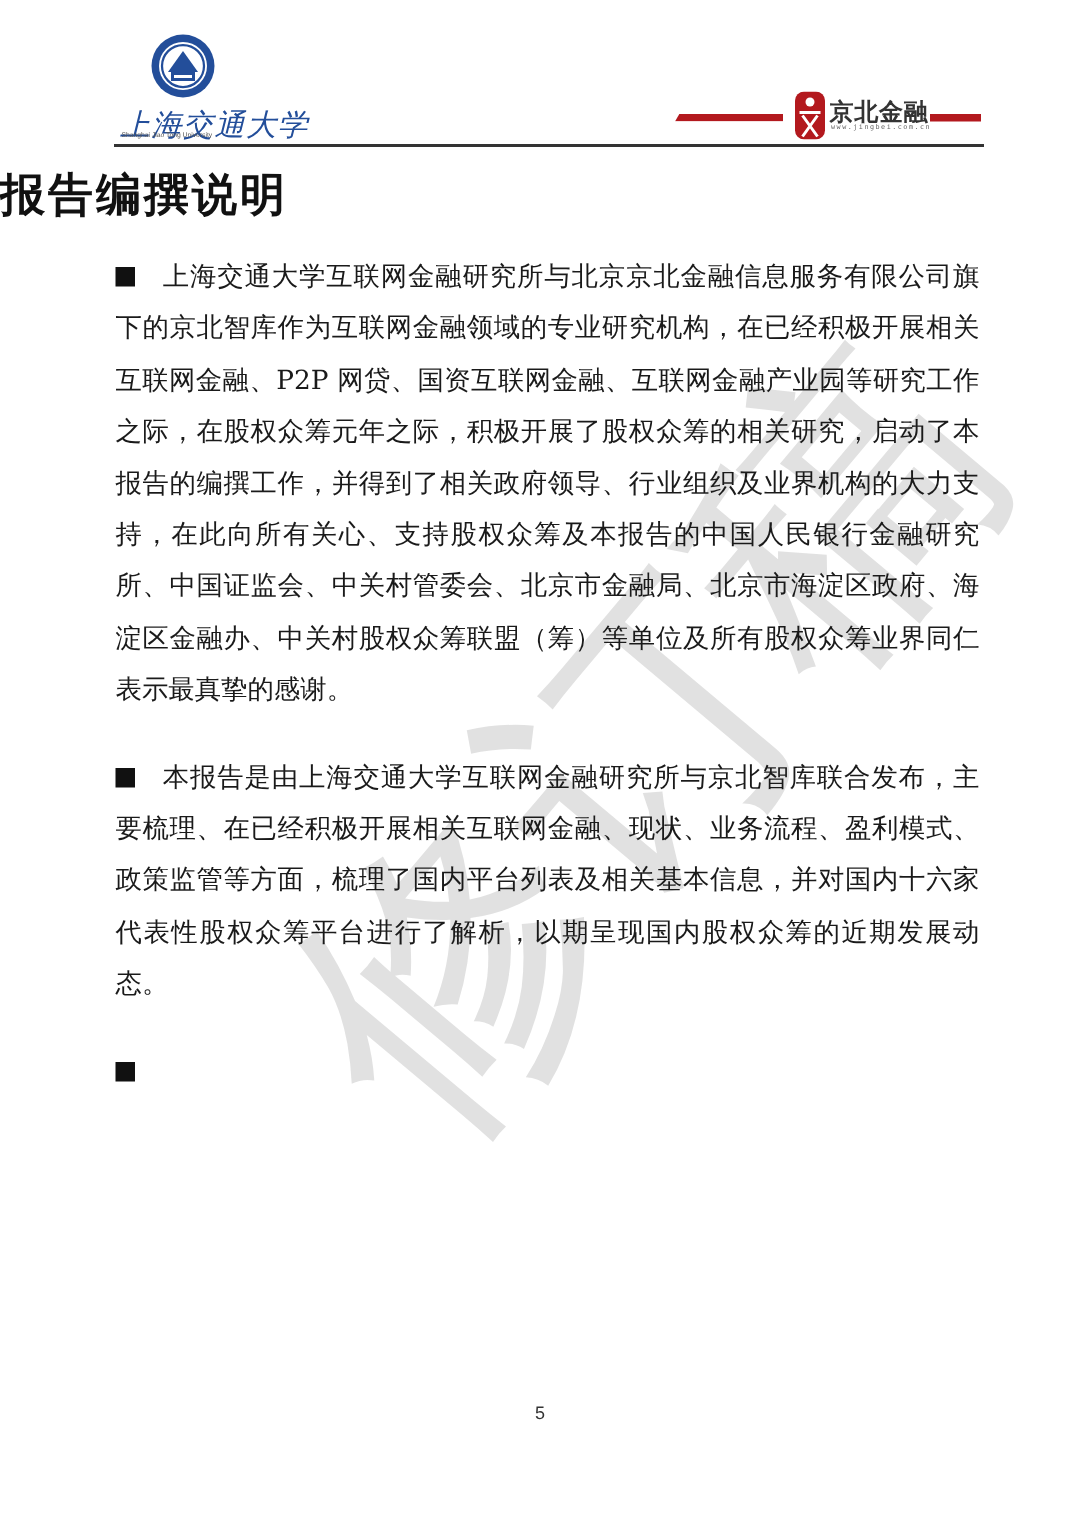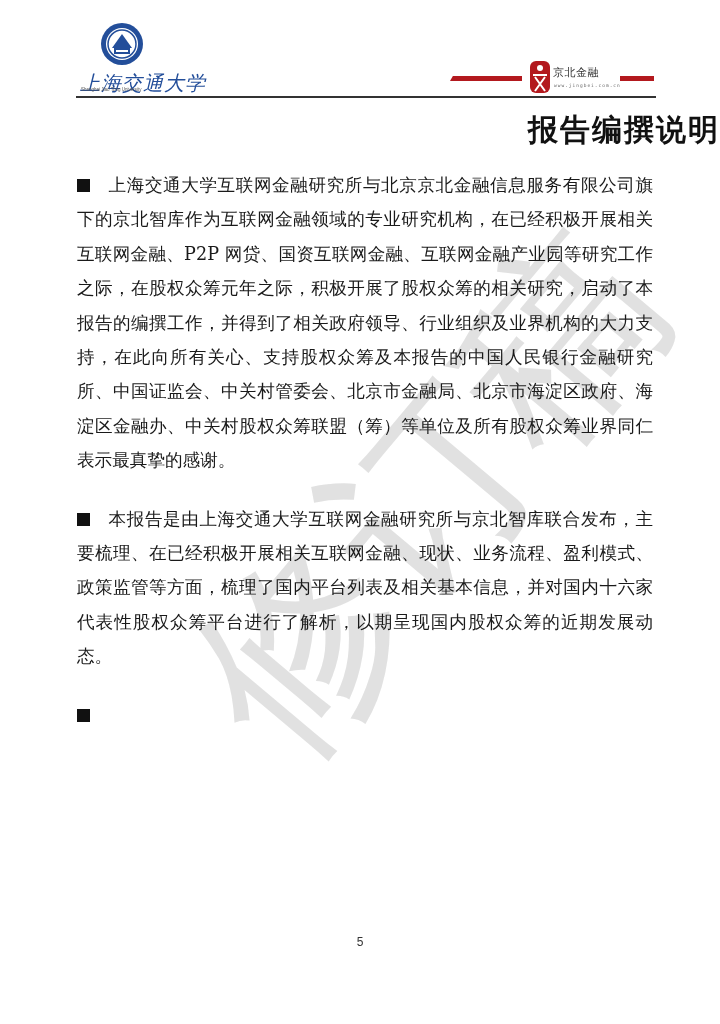--- a/index.html
+++ b/index.html
@@ -12,26 +12,26 @@
       color: #234e9a; font-style: italic; letter-spacing: 1px; white-space: nowrap;
       font-family: "DejaVu Serif", serif; }
     .sjtu-name-en { position: absolute; left: 5px; top: 65px; font-size: 4.5px; color: #555;
       white-space: nowrap; font-family: "Liberation Sans", sans-serif; }
     .header-rule { position: absolute; left: 76px; top: 96px; width: 580px; height: 1.5px; background: #333; }
     .red-bar-left { position: absolute; left: 450px; top: 76px; width: 72px; height: 5px; background: #b3191e;
       clip-path: polygon(4% 0, 100% 0, 100% 100%, 0 100%); }
     .red-bar-right { position: absolute; left: 620px; top: 76px; width: 34px; height: 5px; background: #b3191e; }
     .jb-logo { position: absolute; left: 530px; top: 61px; width: 86px; height: 32px; }
     .jb-emblem { position: absolute; left: 0; top: 0; width: 20px; height: 32px; }
-    .jb-name { position: absolute; left: 23px; top: 4px; font-size: 11px; font-weight: normal; color: #333;
+    .jb-name { position: absolute; left: 23px; top: 4px; font-size: 16px; font-weight: bold; color: #333;
       font-family: "DejaVu Sans", sans-serif; letter-spacing: 0.5px; white-space: nowrap; }
     .jb-url { position: absolute; left: 24px; top: 22px; font-size: 4.5px; color: #666; letter-spacing: 1px;
       font-family: "DejaVu Sans Mono", monospace; white-space: nowrap; }
 
-    .title { position: absolute; left: 0; top: 110px; width: 720px; text-align: right;
+    .title { position: absolute; left: 0; top: 110px; width: 720px; text-align: left;
       font-family: "DejaVu Sans", sans-serif; font-size: 30px; font-weight: bold; letter-spacing: 2px; color: #111; }
 
     .watermark { position: absolute; left: 120px; top: 360px; width: 620px; text-align: center;
       font-family: "DejaVu Sans", sans-serif; font-size: 200px; color: #d5d5d5; opacity: 0.7;
       transform: rotate(-50deg); transform-origin: center center; white-space: nowrap; pointer-events: none; z-index: 0; }
 
     .content { position: absolute; left: 77px; top: 168px; width: 576px; z-index: 1; }
     .para { font-size: 17.6px; line-height: 34.4px; text-align: justify; margin: 0 0 24px 0; }
     .para .bullet { display: inline-block; width: 13px; height: 13px; background: #111; margin-right: 18px;
       vertical-align: -1px; }

